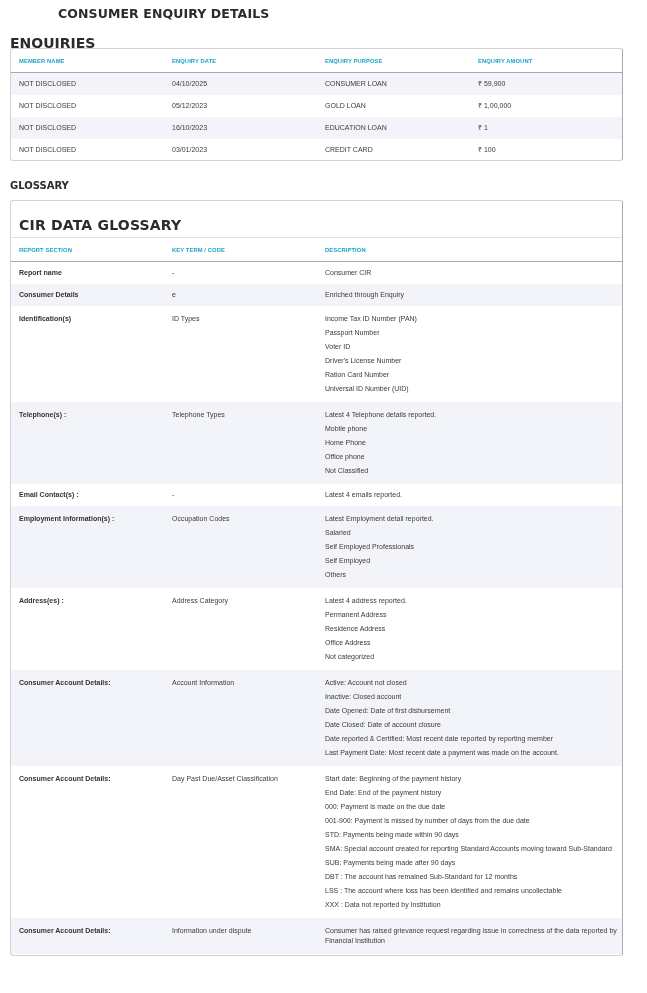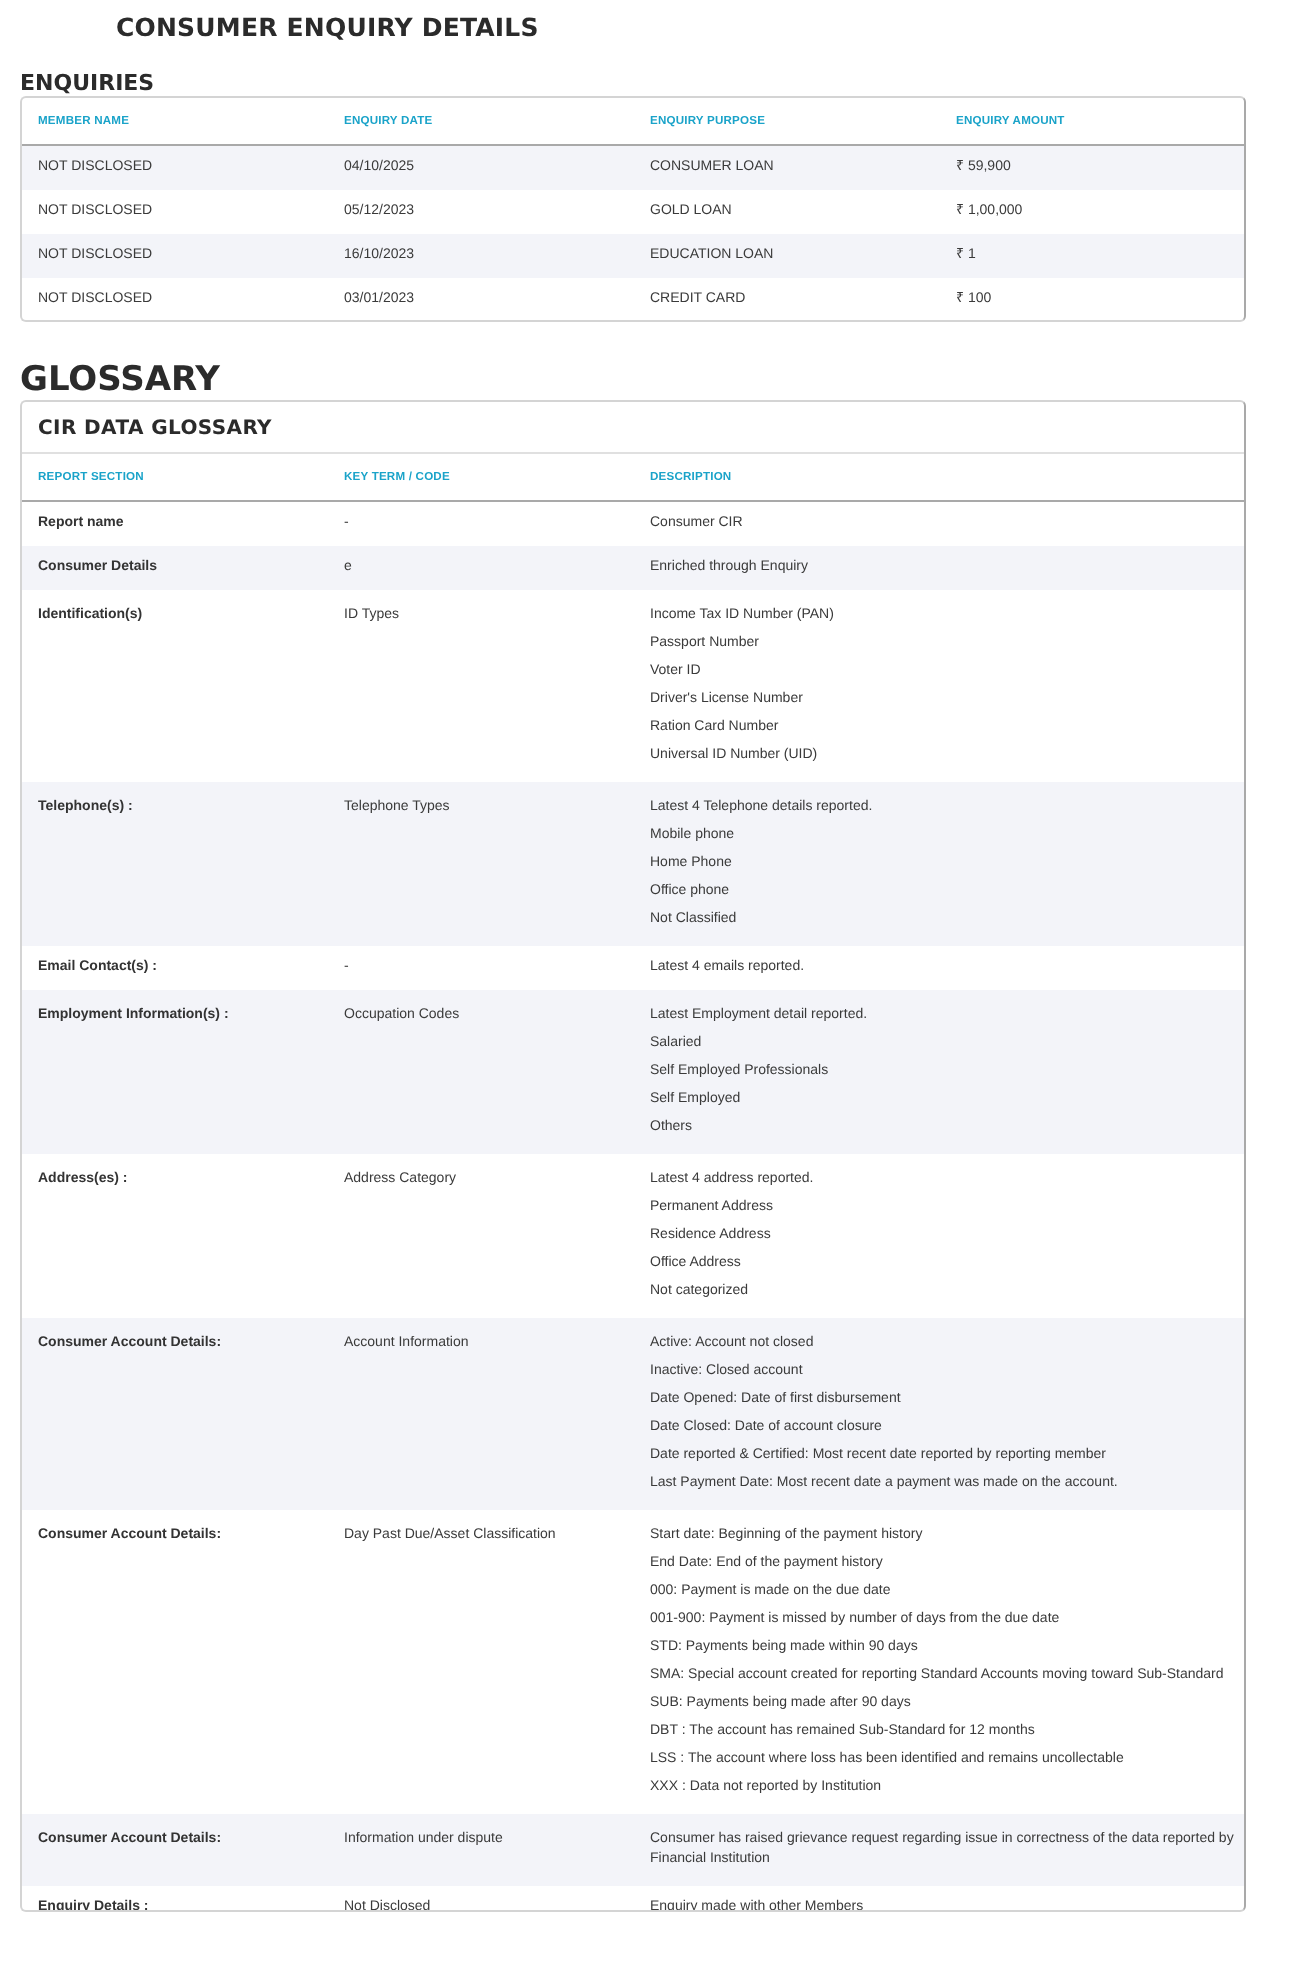--- a/index.html
+++ b/index.html
@@ -14,41 +14,42 @@
     font-family: "DejaVu Sans", sans-serif;
     font-weight: bold; font-size: 12.5px; color: #2b2b2b;
     letter-spacing: 0.1px;
     margin-left: 48px;
   }
   .section-title {
     position: absolute; left: 10px;
     font-family: "DejaVu Sans", sans-serif;
     font-weight: bold; color: #2b2b2b;
   }
-  .sec-enq { top: 35px; font-size: 11px; text-align: center; }
-  .sec-glo { top: 180px; font-size: 17px; }
+  .sec-enq { top: 35px; font-size: 14px; text-align: center; }
+  .sec-glo { top: 180px; font-size: 10px; }
 
   .card {
     position: absolute; left: 10px; width: 613px;
     border: 1px solid #d4d4d4;
     border-right: 1.5px solid #a9a9a9;
     border-radius: 3px;
     background: #fff;
     box-sizing: border-box;
     overflow: hidden;
   }
   .card-enq { top: 48px; height: 113px; }
   .card-glo { top: 200px; height: 756px; }
 
   .card-title {
     height: 25px; line-height: 27px;
     padding-left: 8px;
     font-family: "DejaVu Sans", sans-serif;
-    font-weight: bold; font-size: 10px; color: #2b2b2b;
+    font-weight: bold; font-size: 14px; color: #2b2b2b;
     letter-spacing: 0.2px;
+    margin-top: 11px;
   }
   table { border-collapse: collapse; width: 100%; table-layout: fixed; }
   th {
     text-align: left; font-weight: bold;
     font-size: 5.8px; color: #1aa3c9;
     text-transform: uppercase;
     padding: 0 0 0 8px;
     height: 23px;
     border-bottom: 1.5px solid #a9a9a9;
     letter-spacing: 0.1px;

